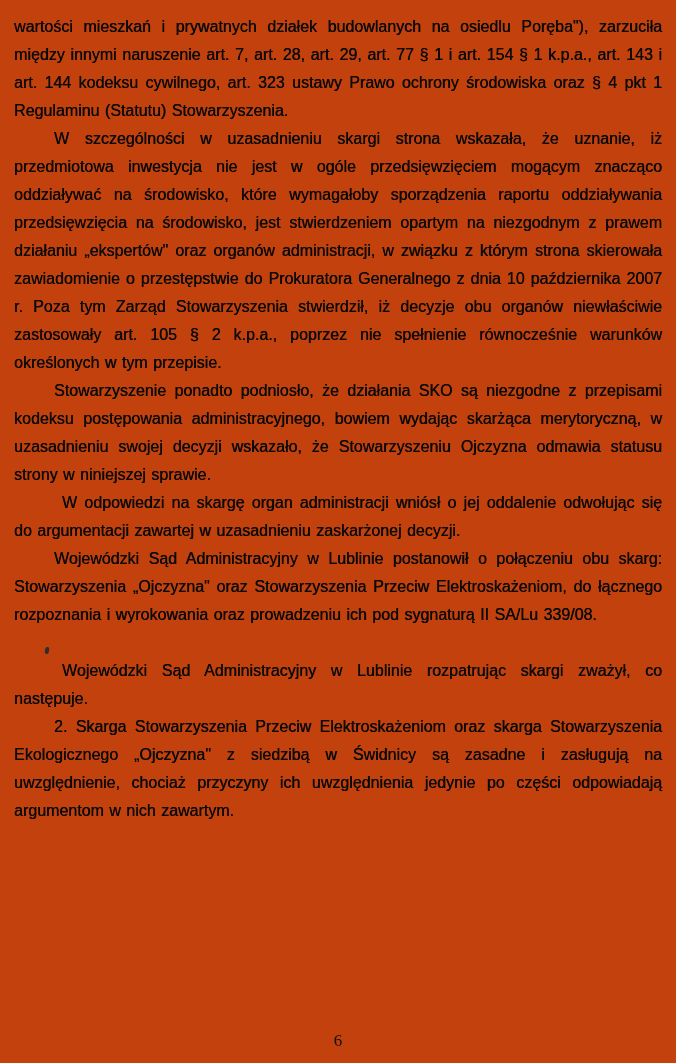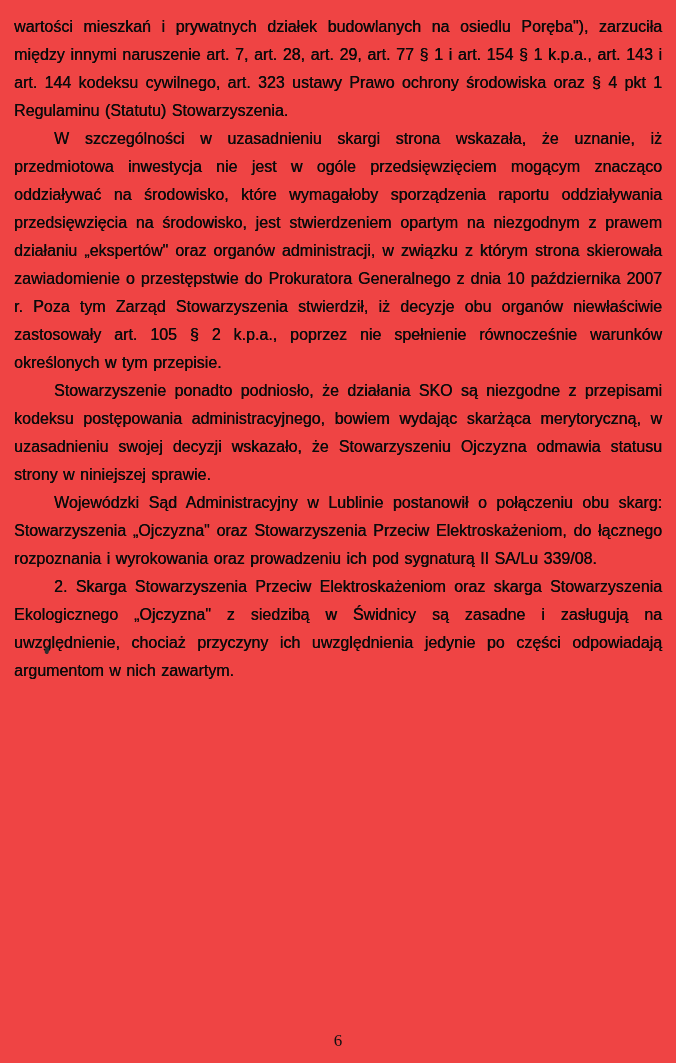--- a/index.html
+++ b/index.html
@@ -11,21 +11,21 @@
     width: 676px;
     height: 1063px;
     position: relative;
     overflow: hidden;
     font-family: "Liberation Sans", sans-serif;
     color: #0b0b0b;
   }
   .sheet {
     position: absolute;
     inset: 0;
-    background: #ef4444;
+    background: #c2410c;
   }
   .text-block {
     position: absolute;
     top: 13px;
     left: 14px;
     width: 648px;
   }
   .para {
     margin: 0;
     font-size: 16px;
@@ -68,21 +68,23 @@
 </style>
 </head>
 <body>
 
 <div class="sheet">
 
   <div class="text-block">
     <p class="para">wartości mieszkań i prywatnych działek budowlanych na osiedlu Poręba"), zarzuciła między innymi naruszenie art. 7, art. 28, art. 29, art. 77 § 1 i art. 154 § 1 k.p.a., art. 143 i art. 144 kodeksu cywilnego, art. 323 ustawy Prawo ochrony środowiska  oraz § 4 pkt 1 Regulaminu (Statutu) Stowarzyszenia.</p>
     <p class="para ind">W szczególności w uzasadnieniu skargi strona wskazała, że uznanie, iż przedmiotowa inwestycja nie jest w ogóle przedsięwzięciem mogącym znacząco oddziaływać na środowisko, które wymagałoby sporządzenia raportu oddziaływania przedsięwzięcia na środowisko, jest stwierdzeniem opartym na niezgodnym z prawem działaniu „ekspertów" oraz organów administracji, w związku z którym strona skierowała zawiadomienie o przestępstwie do Prokuratora Generalnego z dnia 10 października 2007 r. Poza tym Zarząd Stowarzyszenia stwierdził, iż decyzje obu organów niewłaściwie zastosowały art. 105 § 2 k.p.a., poprzez nie spełnienie równocześnie warunków określonych w tym przepisie.</p>
     <p class="para ind">Stowarzyszenie ponadto podniosło, że działania SKO są niezgodne z przepisami kodeksu postępowania administracyjnego, bowiem wydając skarżąca merytoryczną, w uzasadnieniu swojej decyzji wskazało, że Stowarzyszeniu Ojczyzna odmawia statusu strony w niniejszej sprawie.</p>
+    <p class="para ind-wide">W odpowiedzi na skargę organ administracji wniósł o jej oddalenie odwołując się do argumentacji zawartej w uzasadnieniu zaskarżonej decyzji.</p>
     <p class="para ind">Wojewódzki Sąd Administracyjny w Lublinie postanowił o połączeniu obu skarg: Stowarzyszenia „Ojczyzna" oraz Stowarzyszenia Przeciw Elektroskażeniom, do łącznego rozpoznania i wyrokowania oraz prowadzeniu ich pod sygnaturą II SA/Lu 339/08.</p>
+    <p class="para ind-wide gap-above">Wojewódzki Sąd Administracyjny w Lublinie rozpatrując skargi zważył, co następuje.</p>
     <p class="para ind">2. Skarga Stowarzyszenia Przeciw Elektroskażeniom oraz skarga Stowarzyszenia Ekologicznego „Ojczyzna" z siedzibą w Świdnicy są zasadne i zasługują na uwzględnienie, chociaż przyczyny ich uwzględnienia jedynie po części odpowiadają argumentom w nich zawartym.</p>
   </div>
 
   <div class="scan-artifact"></div>
 
   <div class="page-number">6</div>
 
 </div>
 
 </body></html>

